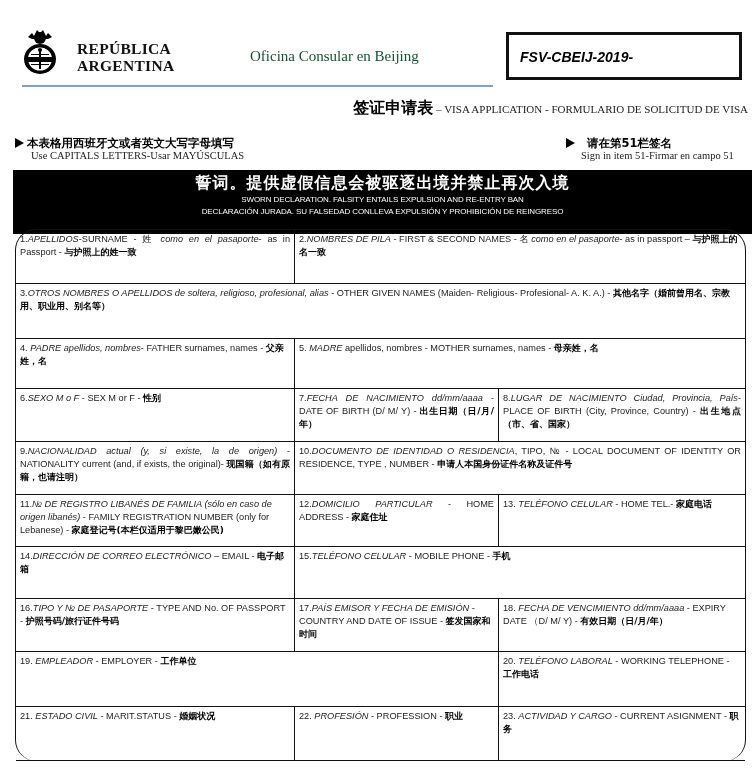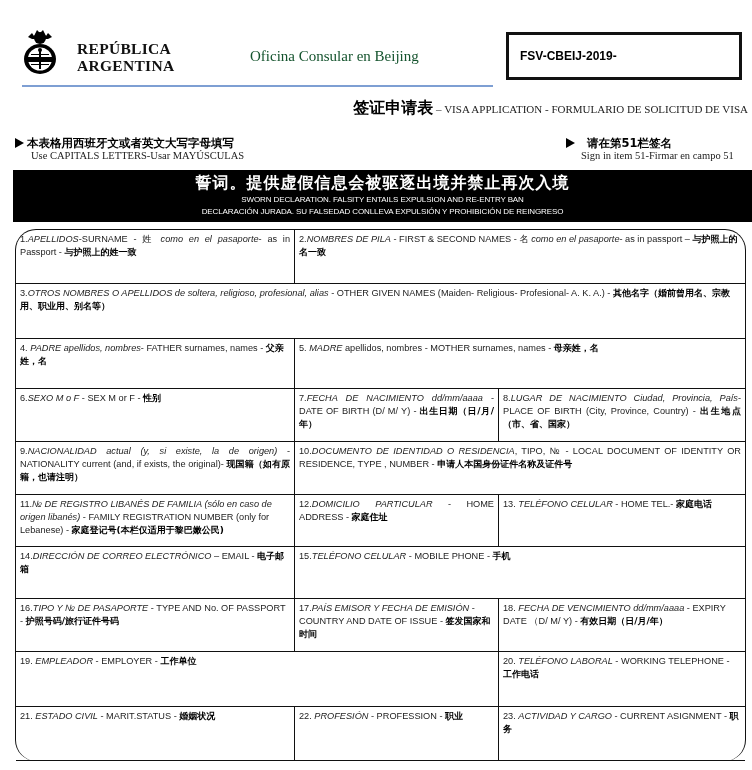--- a/index.html
+++ b/index.html
@@ -4,36 +4,36 @@
 <style>
   * { box-sizing: border-box; margin: 0; padding: 0; }
   html, body { width: 752px; height: 770px; overflow: hidden; background: #ffffff; }
   body { position: relative; font-family: "DejaVu Sans", sans-serif; color: #000; }
 
   .emblem { position: absolute; left: 20px; top: 27px; width: 40px; height: 50px; }
   .brand { position: absolute; left: 77px; top: 40px; font-family: "Liberation Serif", serif; font-weight: bold; font-size: 15.5px; line-height: 17px; color: #111; letter-spacing: 0.3px; }
   .office { position: absolute; left: 250px; top: 48px; font-family: "Liberation Serif", serif; font-size: 15px; color: #14532d; }
   .header-rule { position: absolute; left: 22px; top: 85px; width: 471px; height: 2px; background: #7e9fd3; }
   .fsv-box { position: absolute; left: 506px; top: 32px; width: 236px; height: 48px; border: 3px solid #111; }
-  .fsv-box span { position: absolute; left: 11px; top: 14px; font-family: "Liberation Sans", sans-serif; font-weight: bold; font-size: 12px; }
+  .fsv-box span { position: absolute; left: 11px; top: 14px; font-family: "Liberation Sans", sans-serif; font-weight: bold; font-size: 14px; font-style: italic; }
 
   .title { position: absolute; left: 0; width: 748px; top: 98px; text-align: right; white-space: nowrap; }
   .title .zh { font-family: "DejaVu Sans", sans-serif; font-weight: bold; font-size: 16px; }
   .title .en { font-family: "Liberation Serif", serif; font-size: 11px; color: #222; }
 
   .instr-left { position: absolute; left: 15px; top: 136px; }
   .instr-left .zh { font-weight: bold; font-size: 11.5px; line-height: 14px; }
   .instr-left .en { font-family: "Liberation Serif", serif; font-size: 10.5px; margin-left: 16px; color: #222; }
   .instr-right { position: absolute; left: 566px; top: 136px; }
   .instr-right .zh { font-weight: bold; font-size: 11.5px; line-height: 14px; }
   .instr-right .en { font-family: "Liberation Serif", serif; font-size: 10.5px; margin-left: 15px; color: #222; }
   .arrow { display: inline-block; width: 0; height: 0; border-top: 5px solid transparent; border-bottom: 5px solid transparent; border-left: 9px solid #000; margin-right: 3px; vertical-align: -1px; }
   .instr-right .arrow { margin-right: 12px; }
 
-  .banner { position: absolute; left: 13px; top: 170px; width: 739px; height: 52px; background: #000; color: #fff; text-align: center; }
+  .banner { position: absolute; left: 13px; top: 170px; width: 739px; height: 64px; background: #000; color: #fff; text-align: center; }
   .banner .zh { font-weight: bold; font-size: 16px; line-height: 22px; padding-top: 2px; letter-spacing: 1px; }
   .banner .en1, .banner .en2 { font-family: "Liberation Sans", sans-serif; font-size: 8px; line-height: 12px; letter-spacing: -0.1px; }
 
   .form { position: absolute; left: 15px; top: 229px; width: 731px; border-left: 1.5px solid #111; border-right: 1.5px solid #111; border-top: 1.5px solid #111; border-radius: 21px; }
   .row { display: flex; border-bottom: 1.5px solid #111; }
   .cell { padding: 3px 4px; font-family: "Liberation Sans", sans-serif; font-size: 9.2px; line-height: 13px; color: #222; border-right: 1.5px solid #111; }
   .cell:last-child { border-right: none; }
   .cell i { font-style: italic; }
   .cell b { font-family: "DejaVu Sans", sans-serif; font-weight: bold; font-size: 9px; color: #000; }
   .w1 { width: 279px; }

